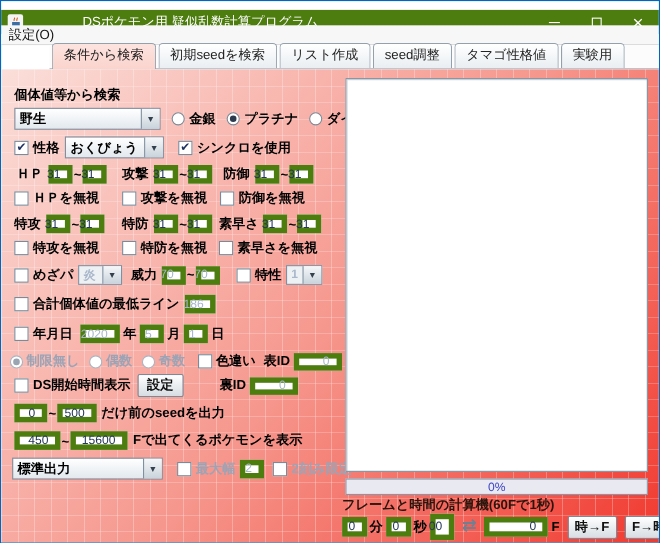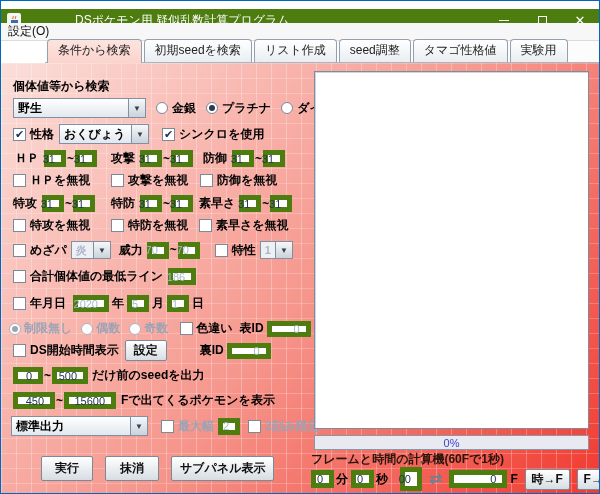--- a/index.html
+++ b/index.html
@@ -265,38 +265,33 @@
       <span class="txt">標準出力</span>
       <span class="abtn">▼</span>
     </div>
     <span class="cb" style="margin-left:13px;"></span>
     <span class="lbl dis" style="margin-left:4px;">最大幅</span>
     <span class="field dis" style="width:18px;margin-left:4px;">2</span>
     <span class="cb" style="margin-left:8px;"></span>
     <span class="lbl dis" style="margin-left:4px;">2刻み限定</span>
   </div>
 
-  <div class="row" style="left:40px;top:455px;">
-    <span class="btn3d" style="width:52px;">実行</span>
-    <span class="btn3d" style="width:54px;margin-left:12px;">抹消</span>
-    <span class="btn3d" style="margin-left:12px;">サブパネル表示</span>
-  </div>
 
   <div class="outbox"></div>
   <div class="progress">
     <span>0%</span>
   </div>
   <div class="calc-title">フレームと時間の計算機(60Fで1秒)</div>
 
   <div class="row" style="left:310px;top:466px;">
     <span class="field" style="width:23px;height:18px;">0</span>
     <span class="lbl" style="margin-left:2px;">分</span>
     <span class="field" style="width:23px;height:18px;margin-left:3px;">0</span>
     <span class="lbl" style="margin-left:2px;">秒</span>
-    <span class="field" style="width:21px;height:24px;margin-left:12px;">00</span>
+    <span class="field" style="width:21px;height:24px;margin-left:3px;">00</span>
     <span class="swap" style="margin-left:7px;">⇄</span>
     <span class="field" style="width:58px;height:18px;margin-left:7px;">0</span>
     <span class="lbl" style="margin-left:3px;">F</span>
     <span class="btn3d" style="width:45px;height:21px;margin-left:7px;">時→F</span>
     <span class="btn3d" style="width:45px;height:21px;margin-left:7px;">F→時</span>
   </div>
 
 </div>
 
 </body></html>

